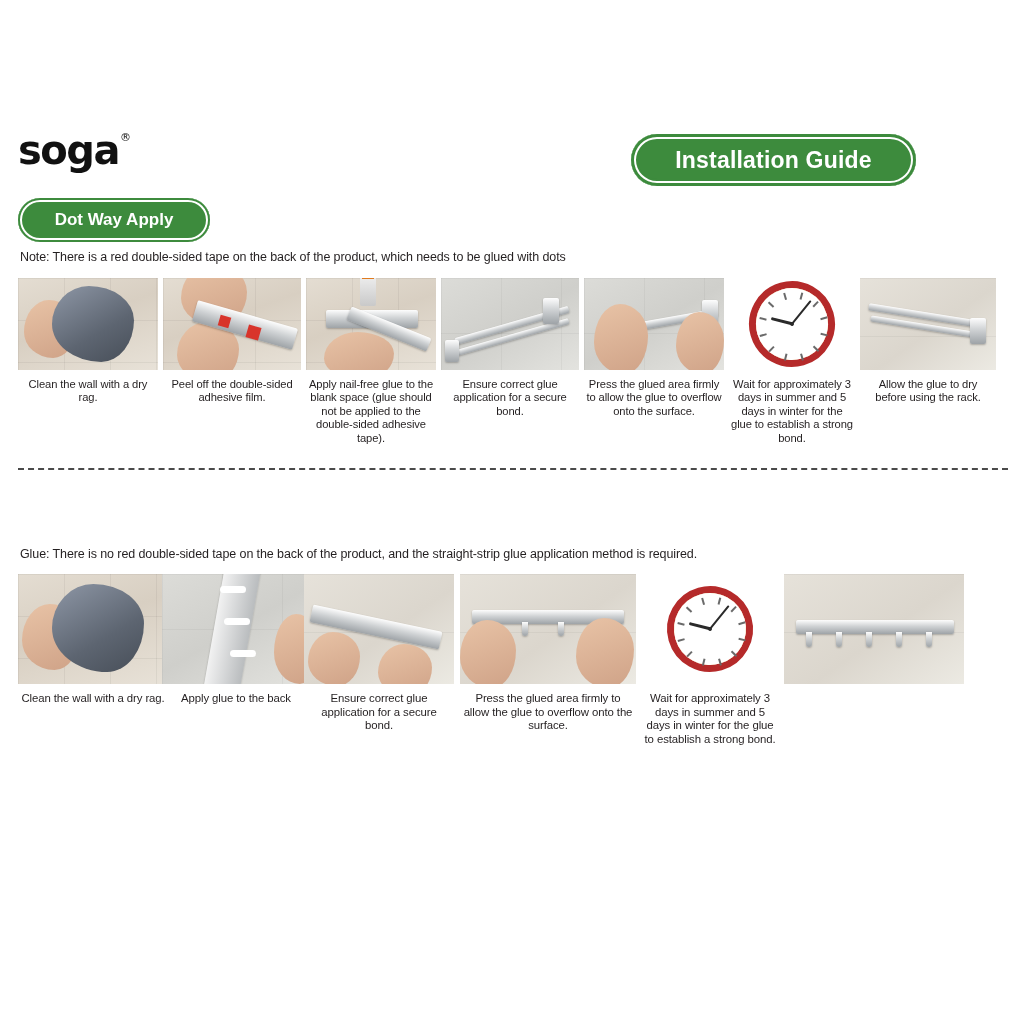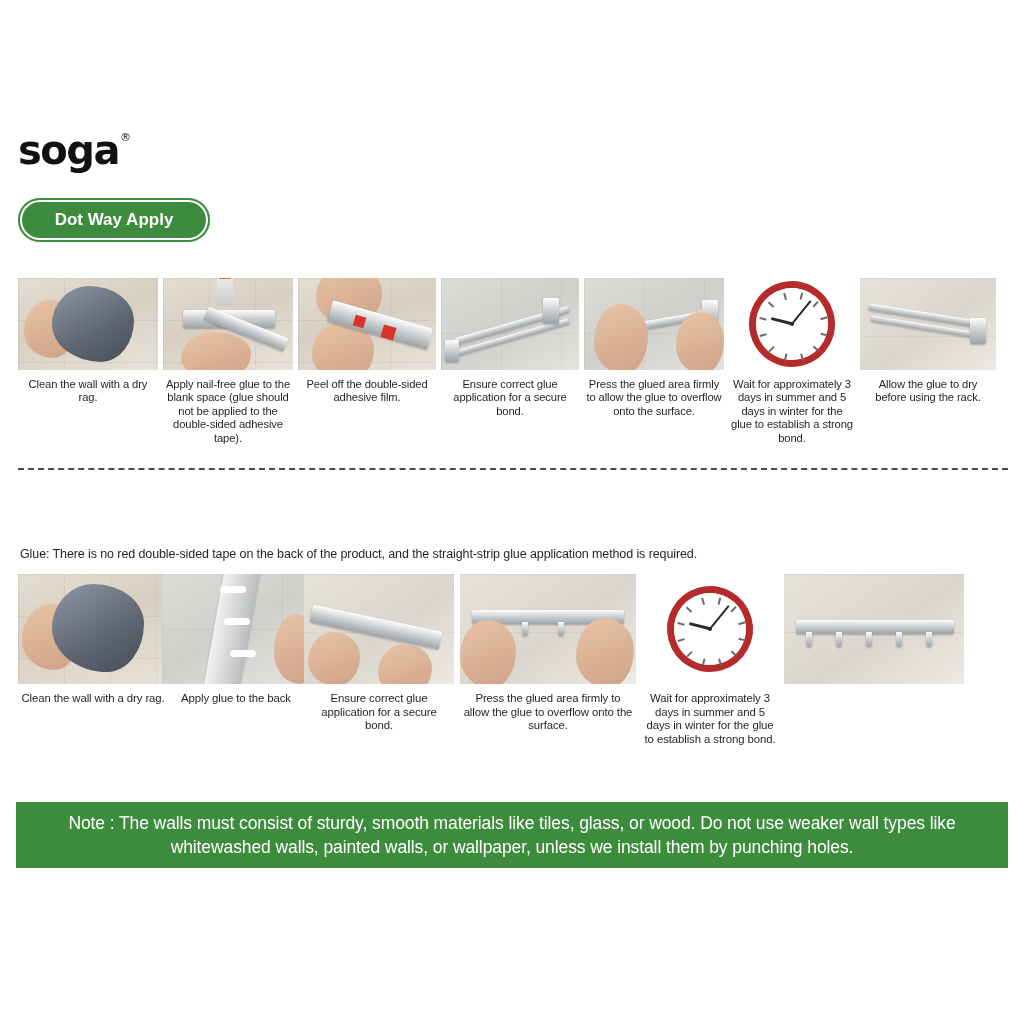--- a/index.html
+++ b/index.html
@@ -236,57 +236,59 @@
 </head>
 <body>
 
 <div class="page">
 
   <div class="header">
     <div class="logo">
       <span>soga</span>
         <span class="reg">®</span>
     </div>
+    <div class="guide-badge">Installation Guide</div>
   </div>
 
   <div class="pill sec1-pill">Dot Way Apply</div>
+  <div class="note-line sec1-note">Note: There is a red double-sided tape on the back of the product, which needs to be glued with dots</div>
 
   <div class="strip strip1">
 
     <div class="cell" style="width:140px">
       <div class="photo" style="width:140px">
         <div class="tilewall"></div>
         <div class="hand" style="left:6px;top:22px;width:52px;height:58px;"></div>
         <div class="rag" style="left:34px;top:8px;width:82px;height:76px;"></div>
       </div>
       <div class="caption">Clean the wall with a dry rag.</div>
+    </div>
+
+    <div class="cell" style="width:138px">
+      <div class="photo" style="width:138px">
+        <div class="tilewall"></div>
+        <div class="hand" style="left:18px;top:-14px;width:66px;height:62px;"></div>
+        <div class="hand" style="left:14px;top:44px;width:62px;height:60px;"></div>
+        <div class="bar-metal" style="left:30px;top:36px;width:104px;height:22px;transform:rotate(16deg);"></div>
+        <div class="red-tape" style="left:56px;top:38px;width:11px;height:11px;transform:rotate(16deg);"></div>
+        <div class="red-tape" style="left:84px;top:48px;width:13px;height:13px;transform:rotate(16deg);"></div>
+      </div>
+      <div class="caption">Peel off the double-sided adhesive film.</div>
     </div>
 
     <div class="cell" style="width:130px">
       <div class="photo" style="width:130px">
         <div class="tilewall"></div>
         <div class="tube" style="left:54px;top:-6px;width:16px;height:34px;"></div>
         <div class="red-tape" style="left:56px;top:-8px;width:12px;height:9px;background:#e07b20;"></div>
         <div class="bar-metal" style="left:20px;top:32px;width:92px;height:18px;"></div>
         <div class="bar-metal" style="left:40px;top:44px;width:86px;height:14px;transform:rotate(22deg);"></div>
         <div class="hand" style="left:18px;top:54px;width:70px;height:48px;"></div>
       </div>
       <div class="caption">Apply nail-free glue to the blank space (glue should not be applied to the double-sided adhesive tape).</div>
-    </div>
-
-    <div class="cell" style="width:138px">
-      <div class="photo" style="width:138px">
-        <div class="tilewall"></div>
-        <div class="hand" style="left:18px;top:-14px;width:66px;height:62px;"></div>
-        <div class="hand" style="left:14px;top:44px;width:62px;height:60px;"></div>
-        <div class="bar-metal" style="left:30px;top:36px;width:104px;height:22px;transform:rotate(16deg);"></div>
-        <div class="red-tape" style="left:56px;top:38px;width:11px;height:11px;transform:rotate(16deg);"></div>
-        <div class="red-tape" style="left:84px;top:48px;width:13px;height:13px;transform:rotate(16deg);"></div>
-      </div>
-      <div class="caption">Peel off the double-sided adhesive film.</div>
     </div>
 
     <div class="cell" style="width:138px">
       <div class="photo" style="width:138px">
         <div class="tilewall cool"></div>
         <div class="bar-metal" style="left:12px;top:44px;width:118px;height:7px;transform:rotate(-16deg);"></div>
         <div class="bar-metal" style="left:14px;top:56px;width:116px;height:6px;transform:rotate(-16deg);"></div>
         <div class="bar-metal" style="left:102px;top:20px;width:16px;height:26px;"></div>
         <div class="bar-metal" style="left:4px;top:62px;width:14px;height:22px;"></div>
       </div>
@@ -427,15 +429,14 @@
         <div class="bar-metal" style="left:52px;top:58px;width:6px;height:15px;border-radius:0 0 4px 4px;"></div>
         <div class="bar-metal" style="left:82px;top:58px;width:6px;height:15px;border-radius:0 0 4px 4px;"></div>
         <div class="bar-metal" style="left:112px;top:58px;width:6px;height:15px;border-radius:0 0 4px 4px;"></div>
         <div class="bar-metal" style="left:142px;top:58px;width:6px;height:15px;border-radius:0 0 4px 4px;"></div>
       </div>
       <div class="caption"></div>
     </div>
 
   </div>
 
-  <div class="bottom-note">Note : The walls must consist of sturdy, smooth materials like tiles, glass, or wood. Do not use weaker wall types like whitewashed walls, painted walls, or wallpaper, unless we install them by punching holes.</div>
 
 </div>
 
 </body></html>

